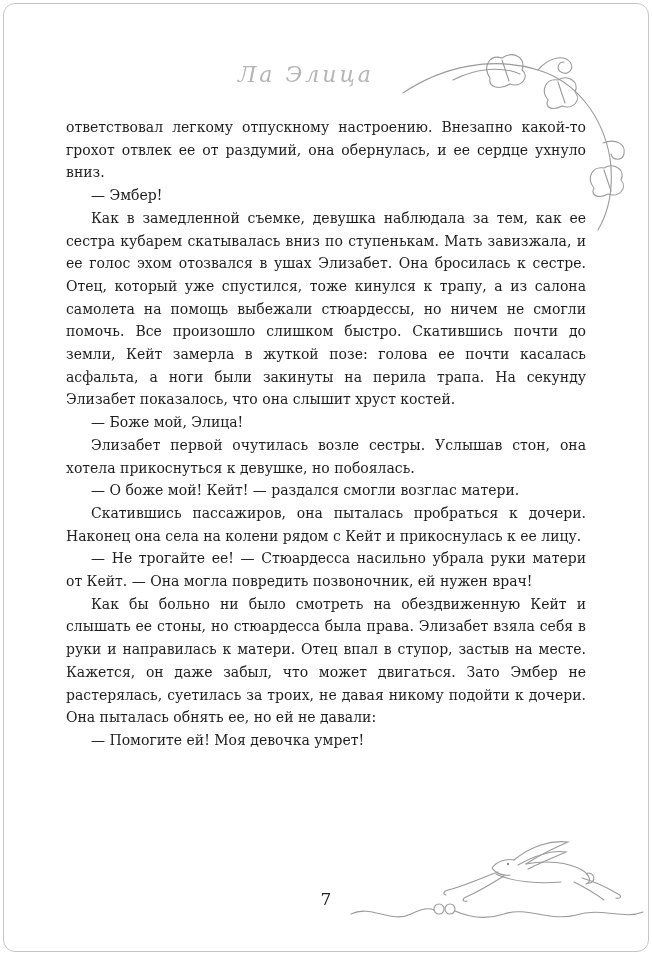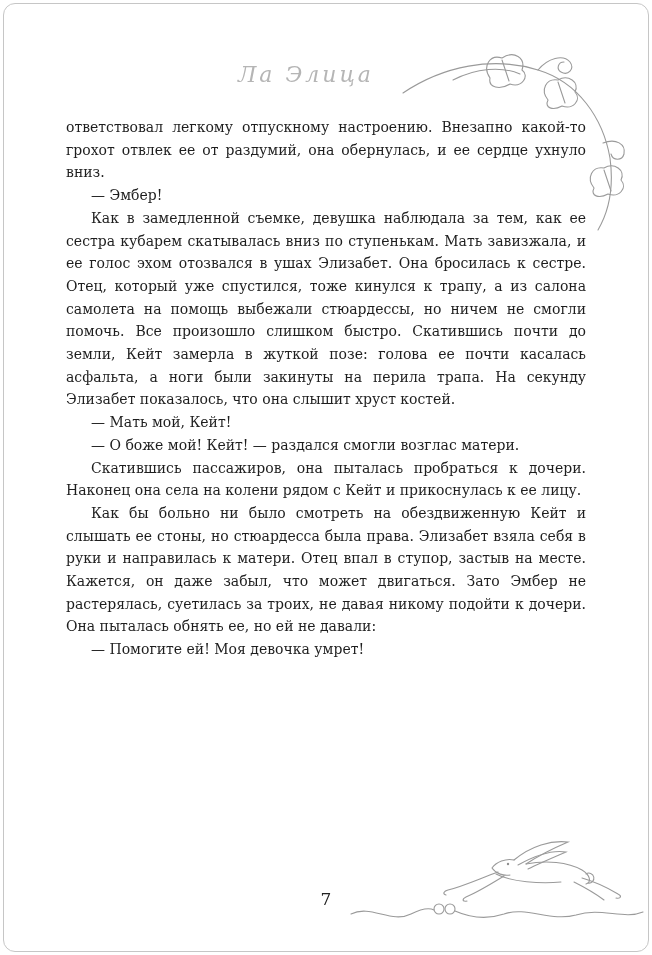--- a/index.html
+++ b/index.html
@@ -107,23 +107,25 @@
       </g>
     </svg>
   </div>
 
   <div class="running-title">Ла Элица</div>
 
   <div class="content">
     <p>ответствовал легкому отпускному настроению. Внезапно какой-то грохот отвлек ее от раздумий, она обернулась, и ее сердце ухнуло вниз.</p>
     <p class="indent">— Эмбер!</p>
     <p class="indent">Как в замедленной съемке, девушка наблюдала за тем, как ее сестра кубарем скатывалась вниз по ступенькам. Мать завизжала, и ее голос эхом отозвался в ушах Элизабет. Она бросилась к сестре. Отец, который уже спустился, тоже кинулся к трапу, а из салона самолета на помощь выбежали стюардессы, но ничем не смогли помочь. Все произошло слишком быстро. Скатившись почти до земли, Кейт замерла в жуткой позе: голова ее почти касалась асфальта, а ноги были закинуты на перила трапа. На секунду Элизабет показалось, что она слышит хруст костей.</p>
-    <p class="indent">— Мать мой, Кейт!</p>
+    <p class="indent">— Боже мой, Элица!</p>
+    <p class="indent">Элизабет первой очутилась возле сестры. Услышав стон, она хотела прикоснуться к девушке, но побоялась.</p>
     <p class="indent">— О боже мой! Кейт! — раздался смогли возглас матери.</p>
     <p class="indent">Скатившись пассажиров, она пыталась пробраться к дочери. Наконец она села на колени рядом с Кейт и прикоснулась к ее лицу.</p>
+    <p class="indent">— Не трогайте ее! — Стюардесса насильно убрала руки матери от Кейт. — Она могла повредить позвоночник, ей нужен врач!</p>
     <p class="indent">Как бы больно ни было смотреть на обездвиженную Кейт и слышать ее стоны, но стюардесса была права. Элизабет взяла себя в руки и направилась к матери. Отец впал в ступор, застыв на месте. Кажется, он даже забыл, что может двигаться. Зато Эмбер не растерялась, суетилась за троих, не давая никому подойти к дочери. Она пыталась обнять ее, но ей не давали:</p>
     <p class="indent">— Помогите ей! Моя девочка умрет!</p>
   </div>
 
   <div class="hare-decoration">
     <svg width="300" height="95" viewBox="0 0 300 95">
       <g class="line-art">
 
         <path d="M168,26 C185,12 205,6 222,8 C208,14 192,22 180,30"></path>
         <path d="M172,31 C190,21 208,16 220,18 C206,24 192,30 182,35"></path>

